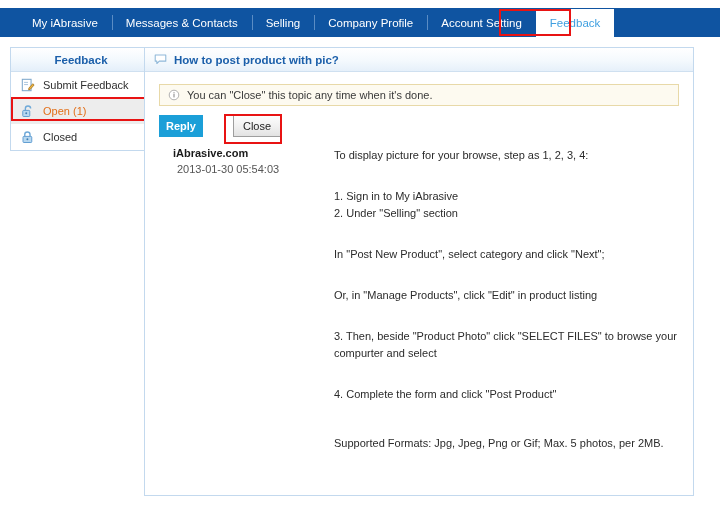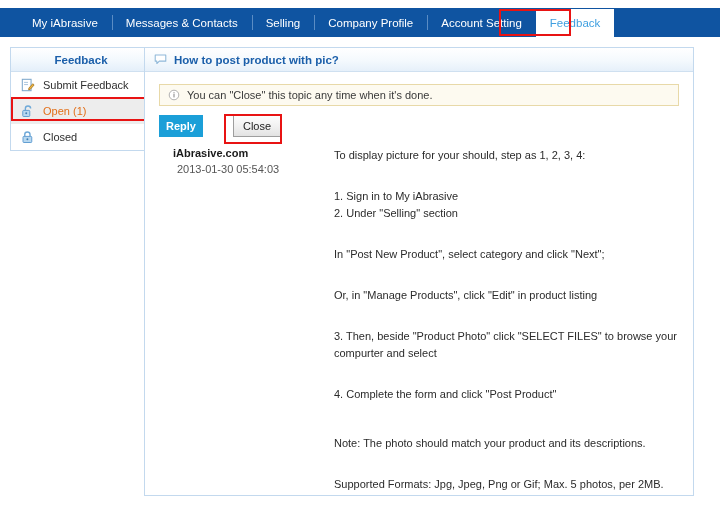--- a/index.html
+++ b/index.html
@@ -282,27 +282,26 @@
       <button class="btn-reply">Reply</button>
       <button class="btn-close">Close</button>
     </div>
 
     <div class="post">
       <div class="post-meta">
         <div class="post-author">iAbrasive.com</div>
         <div class="post-time">2013-01-30 05:54:03</div>
       </div>
       <div class="post-body">
-        <p class="gap">To display picture for your should, step as 1, 2, 3, 4:</p>
+        <p class="gap">To display picture for your browse, step as 1, 2, 3, 4:</p>
         <p class="tight">1. Sign in to My iAbrasive</p>
         <p class="gap">2. Under "Selling" section</p>
         <p class="gap">In "Post New Product", select category and click "Next";</p>
         <p class="gap">Or, in "Manage Products", click "Edit" in product listing</p>
         <p class="gap">3. Then, beside "Product Photo" click "SELECT FILES" to browse your compurter and select</p>
         <p style="margin-bottom:32px">4. Complete the form and click "Post Product"</p>
-        <p class="gap">Note: The photo should match your product and its descriptions.</p>
         <p>Supported Formats: Jpg, Jpeg, Png or Gif; Max. 5 photos, per 2MB.</p>
       </div>
     </div>
 
   </div>
 </div>
 <div class="red-box red-btn"></div>
 
 </body></html>

